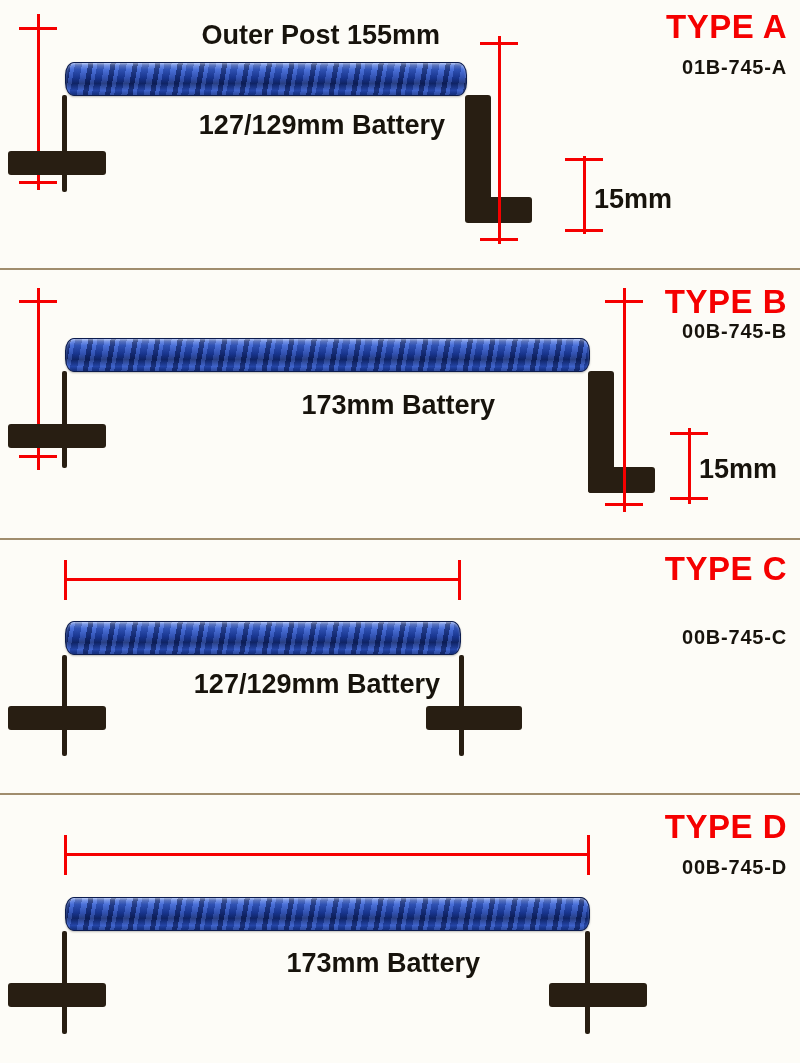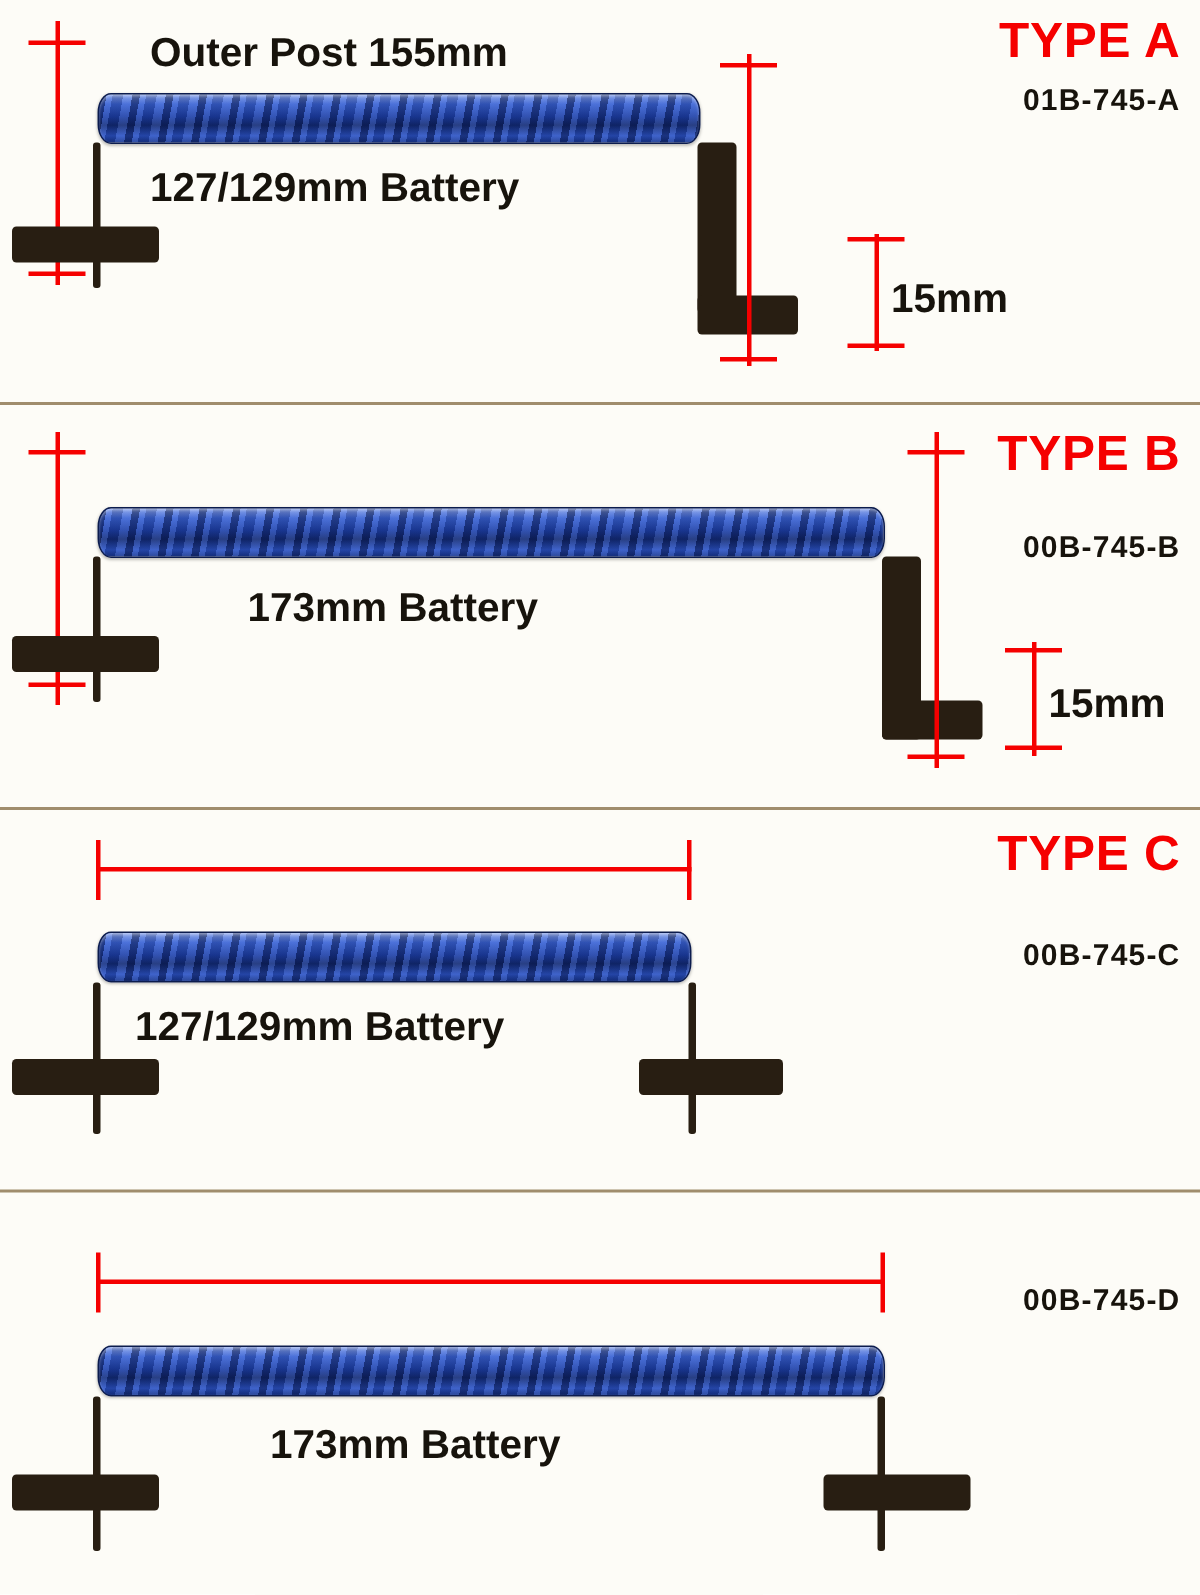--- a/index.html
+++ b/index.html
@@ -7,21 +7,21 @@
   html,body { background:#ffffff; font-family:"Liberation Sans", sans-serif; }
   .canvas { position:relative; width:800px; height:1063px; margin:0 auto;
             background:var(--page-bg,#fdfcf7); overflow:hidden; }
 
   .type { position:absolute; right:13px; font-size:33px; font-weight:bold;
           color:var(--accent-red,#f50000); letter-spacing:.5px; white-space:nowrap; }
   .part { position:absolute; right:13px; font-size:20px; font-weight:bold;
           color:var(--ink,#17130c); letter-spacing:.8px; white-space:nowrap; }
   .lbl  { position:absolute; font-size:27px; font-weight:bold;
           color:var(--ink,#17130c); white-space:nowrap; }
-  .ctr  { text-align:left; }
+  .ctr  { text-align:right; }
   .dimlbl { background:var(--page-bg,#fdfcf7); padding:0 6px; z-index:3; }
 
   .rv { position:absolute; width:3px;  background:var(--accent-red,#f50000); }
   .rh { position:absolute; height:3px; background:var(--accent-red,#f50000); }
 
   .clamp { position:absolute; background:var(--clamp-dark,#281e12); border-radius:3px; }
   .stem  { width:5px; border-radius:2px; }
 
   .bar { position:absolute; height:34px; border-radius:9px/13px;
          border:1px solid #0c1c4e;
@@ -68,21 +68,21 @@
   <div class="rh" style="left:480px; top:238px; width:38px;"></div>
 
   <div class="rv" style="left:583px; top:156px; height:78px;"></div>
   <div class="rh" style="left:565px; top:158px; width:38px;"></div>
   <div class="rh" style="left:565px; top:229px; width:38px;"></div>
   <div class="lbl" style="left:594px; top:184px;">15mm</div>
 
   <div class="divider" style="top:268px;"></div>
 
   <div class="type" style="top:283px;">TYPE B</div>
-  <div class="part" style="top:354px;">00B-745-B</div>
+  <div class="part" style="top:320px;">00B-745-B</div>
 
 
   <div class="rv" style="left:37px; top:288px; height:182px;"></div>
   <div class="rh" style="left:19px; top:300px; width:38px;"></div>
   <div class="rh" style="left:19px; top:455px; width:38px;"></div>
 
   <div class="bar" style="left:65px; top:338px; width:525px;"></div>
 
   <div class="lbl ctr" style="left:165px; top:390px; width:330px;">173mm Battery</div>
 
@@ -115,20 +115,21 @@
   <div class="lbl ctr" style="left:90px; top:669px; width:350px;">127/129mm Battery</div>
 
   <div class="clamp stem" style="left:62px; top:655px; height:101px;"></div>
   <div class="clamp" style="left:8px;  top:706px; width:98px; height:24px;"></div>
 
   <div class="clamp stem" style="left:459px; top:655px; height:101px;"></div>
   <div class="clamp" style="left:426px; top:706px; width:96px; height:24px;"></div>
 
   <div class="divider" style="top:793px;"></div>
 
+  <div class="type" style="top:808px;">TYPE D</div>
   <div class="part" style="top:856px;">00B-745-D</div>
 
   <div class="rh" style="left:65px;  top:853px; width:525px;"></div>
   <div class="rv" style="left:64px;  top:835px; height:40px;"></div>
   <div class="rv" style="left:587px; top:835px; height:40px;"></div>
 
   <div class="bar" style="left:65px; top:897px; width:525px;"></div>
 
   <div class="lbl ctr" style="left:180px; top:948px; width:300px;">173mm Battery</div>
 

